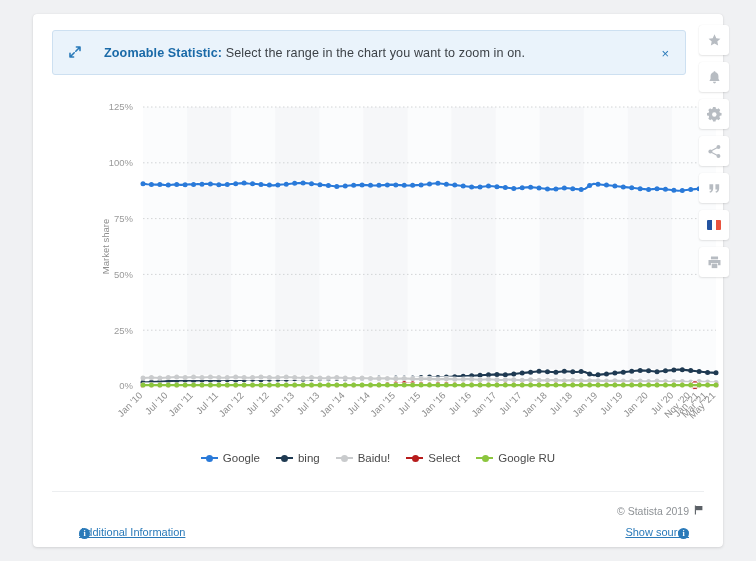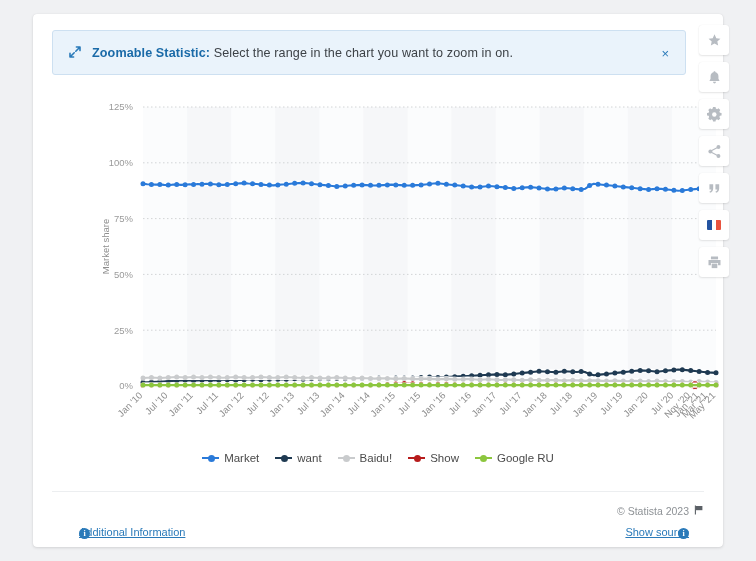--- a/index.html
+++ b/index.html
@@ -21,21 +21,21 @@
   
   .banner{
     position:absolute;left:19px;top:16px;width:euro;width:634px;height:45px;
     background:#eaf3fb;border:1px solid #cde0f1;border-radius:3px;
     box-sizing:border-box;display:flex;align-items:center;
   }
   .banner .zoom-ic{
     margin-left:15px;color:#2a7ab9;font-size:14px;line-height:1;
     display:inline-block;transform:rotate(0deg);
   }
-  .banner-text{margin-left:10px;font-size:12.6px;color:#3d4247;letter-spacing:.1px;}
+  .banner-text{margin-left:22px;font-size:12.6px;color:#3d4247;letter-spacing:.1px;}
   .banner-text b{color:#1a6aa8;font-weight:bold;}
   .banner-close{
     position:absolute;right:12px;top:50%;transform:translateY(-50%);
     color:#2a7ab9;font-size:13px;line-height:1;cursor:pointer;
     background:none;border:none;padding:2px 4px;font-family:inherit;
   }
 
   
   .chart-wrap{position:absolute;left:0;top:72px;width:690px;height:390px;}
   svg.chart{display:block;}
@@ -524,56 +524,56 @@
           </g>
         </svg>
     </div>
 
     <div class="legend" id="legend">
         <div class="lg-item">
           <span class="lg-mark">
             <i style="background:#2a7ad9"></i>
             <b style="background:#2a7ad9"></b>
           </span>
-          <span class="lg-txt">Market</span>
+          <span class="lg-txt">Google</span>
         </div>
         <div class="lg-item">
           <span class="lg-mark">
             <i style="background:#1f3a52"></i>
             <b style="background:#1f3a52"></b>
           </span>
-          <span class="lg-txt">want</span>
+          <span class="lg-txt">bing</span>
         </div>
         <div class="lg-item">
           <span class="lg-mark">
             <i style="background:#c9cbcd"></i>
             <b style="background:#c9cbcd"></b>
           </span>
           <span class="lg-txt">Baidu!</span>
         </div>
         <div class="lg-item">
           <span class="lg-mark">
             <i style="background:#b71c1c"></i>
             <b style="background:#b71c1c"></b>
           </span>
-          <span class="lg-txt">Show</span>
+          <span class="lg-txt">Select</span>
         </div>
         <div class="lg-item">
           <span class="lg-mark">
             <i style="background:#8cc63e"></i>
             <b style="background:#8cc63e"></b>
           </span>
           <span class="lg-txt">Google RU</span>
         </div>
       </div>
 
     <div class="foot-rule"></div>
 
     <div class="copyright">
-      <span>© Statista 2023</span>
+      <span>© Statista 2019</span>
       <span class="flag-ic">
         <svg width="10" height="10" viewBox="0 0 10 10">
           <path d="M1.4 0.6 L1.4 9.4" stroke="#5b6066" stroke-width="1.1" fill="none"></path>
           <path d="M2 1 L8.4 1 L8.4 5.2 L2 5.2 Z" fill="#5b6066"></path>
         </svg>
       </span>
     </div>
 
     <div class="foot-links">
       <a class="addl" href="#">

